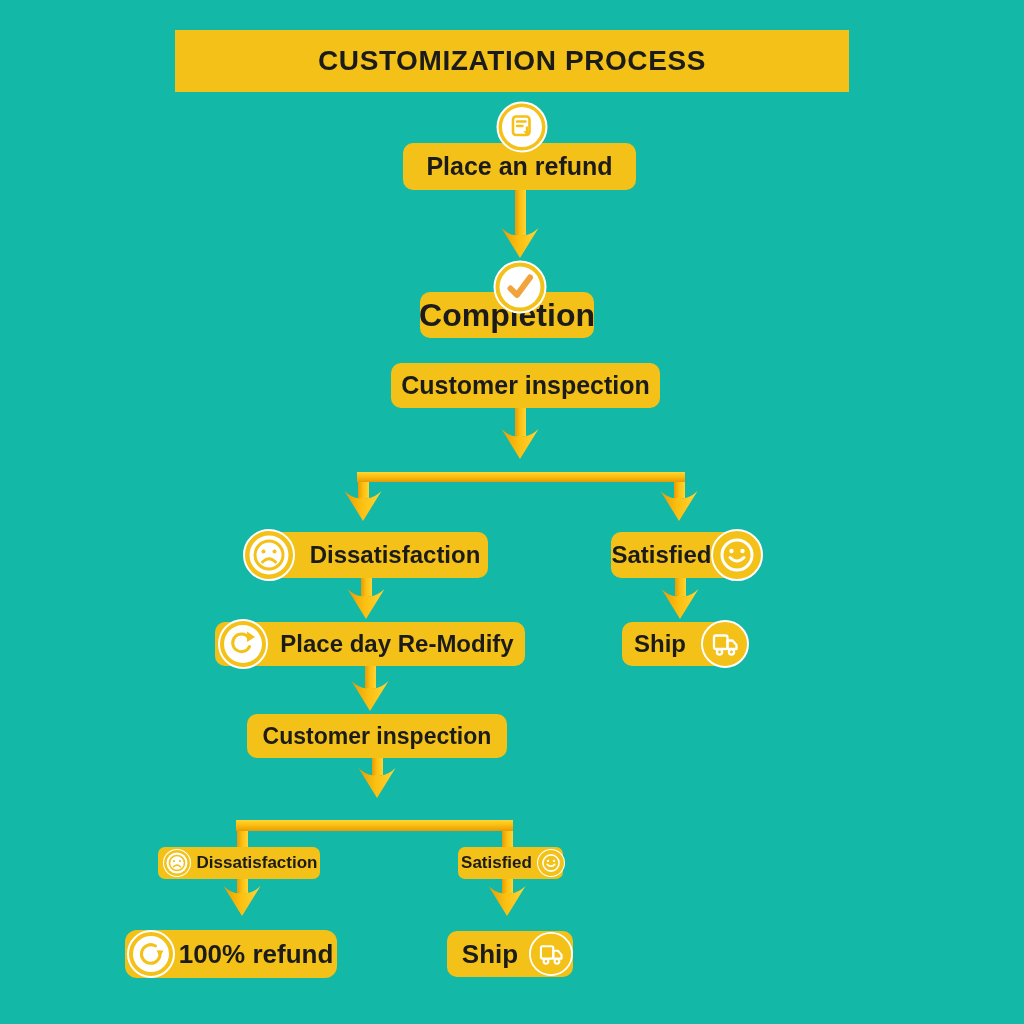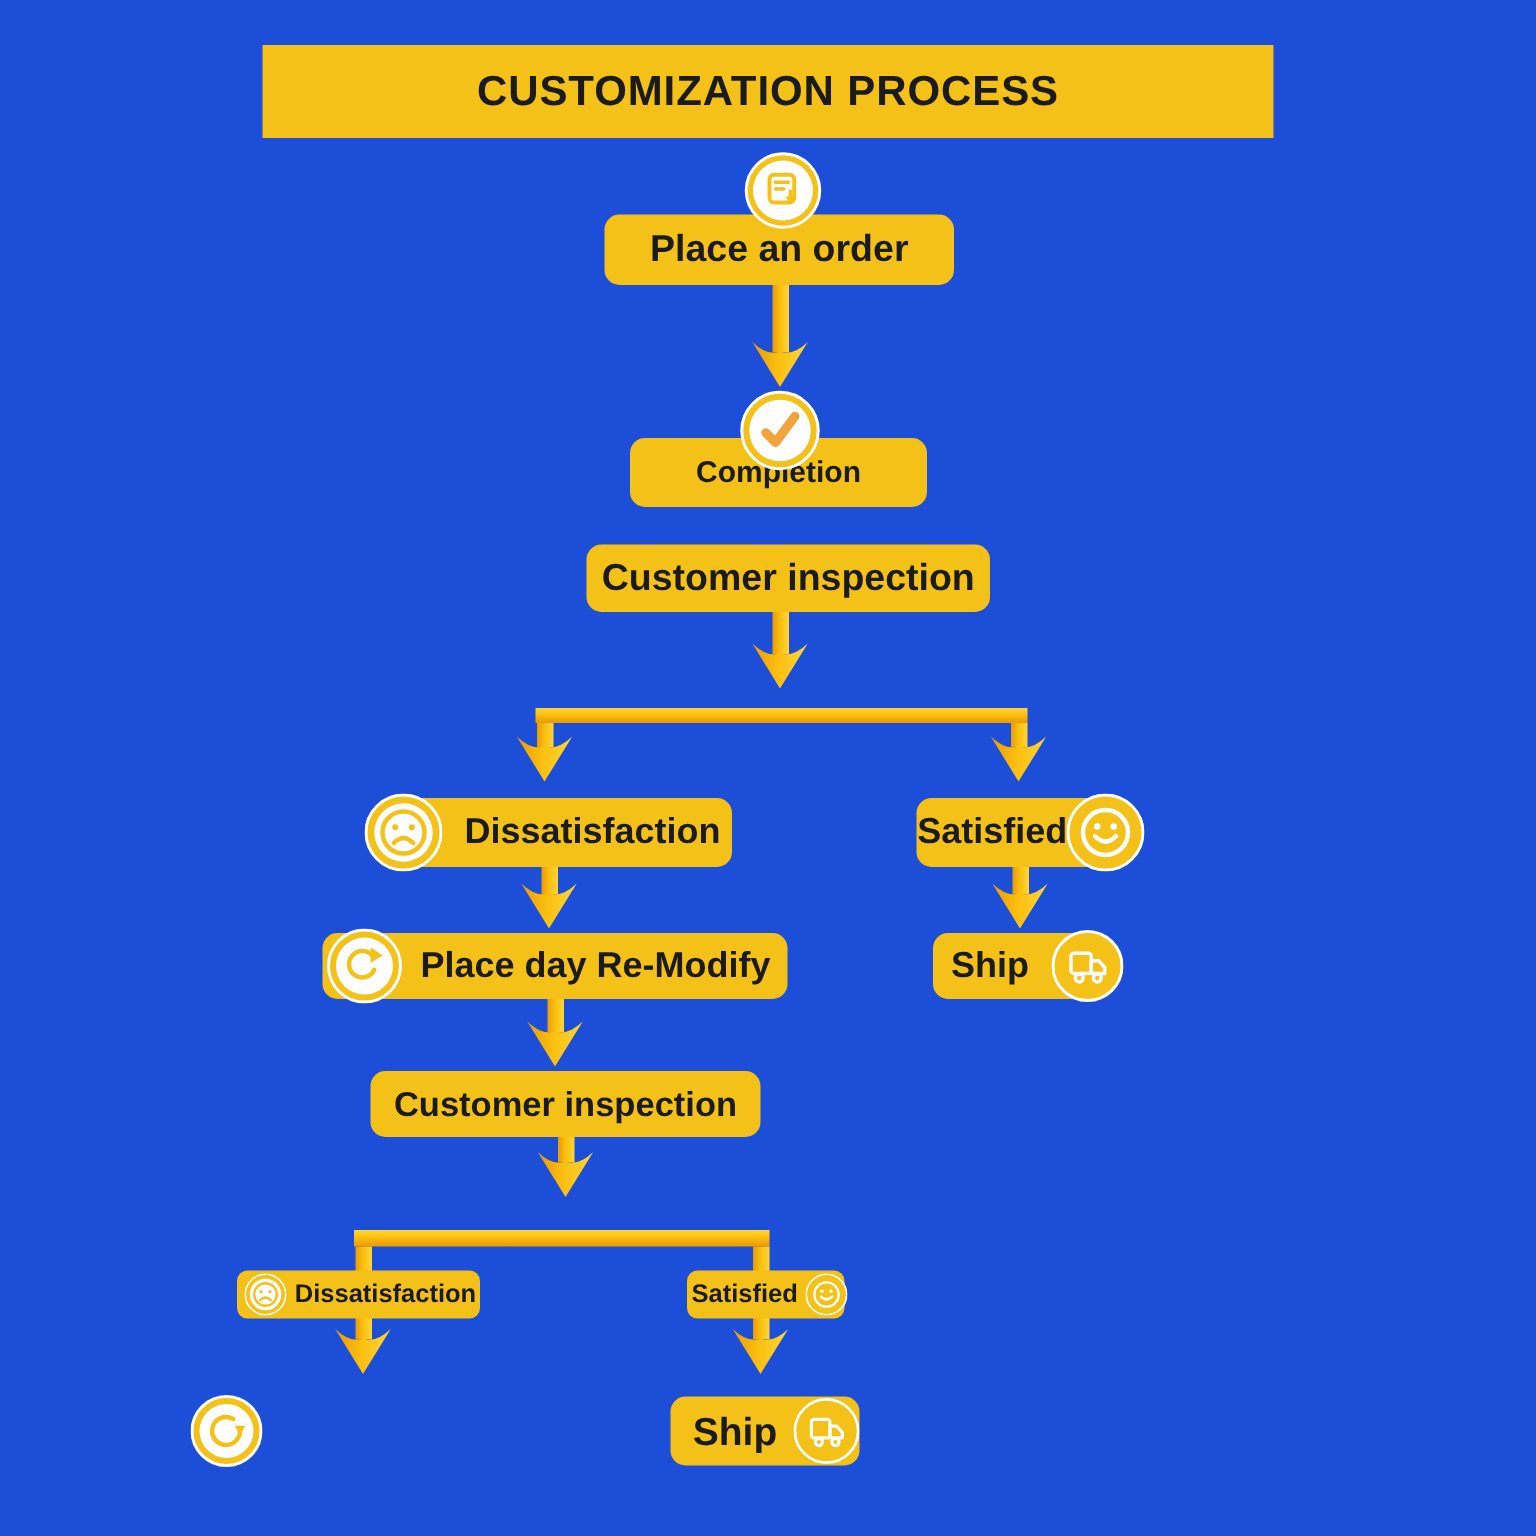--- a/index.html
+++ b/index.html
@@ -1,17 +1,17 @@
 <!DOCTYPE html>
 <html style="--gold: #F3C117; --arrow-dark: #E99A04; --arrow-mid: #FBBF10; --arrow-light: #FFD535; --check-orange: #F2A43C; --text-dark: #1B1B1B; --white: #FFFFFF;"><head>
 <meta charset="utf-8">
 <style>
   html,body{margin:0;padding:0;background:#ffffff;}
   .page{
-    position:relative;width:1024px;height:1024px;background:#1d4ed8;
+    position:relative;width:1024px;height:1024px;background:#14b8a6;
     font-family:"Liberation Sans",sans-serif;overflow:hidden;
   }
   .banner{
     position:absolute;left:175px;top:30px;width:674px;height:62px;
     background:var(--gold,#F3C117);display:flex;align-items:center;justify-content:center;
   }
   .banner h1{
     margin:0;font-size:28px;font-weight:bold;color:var(--text-dark,#1B1B1B);
     letter-spacing:.6px;
   }
@@ -118,24 +118,24 @@
     </svg>
   </div>
   <div class="arrow" style="left:485px;top:831px">
     <div class="shaft" style="height:62px"></div>
     <svg class="head" width="44" height="31" viewBox="0 0 44 31">
       <path d="M22 31 L3.5 1 Q13.5 10.5 22 7.5 Q30.5 10.5 40.5 1 Z" fill="url(#agrad)"></path>
     </svg>
   </div>
 
   <div class="node" style="left:403px;top:143px;width:233px;height:47px;font-size:25px">
-    <span>Place an order</span>
-  </div>
-
-  <div class="node" style="left:420px;top:292px;width:198px;height:46px;font-size:20px">
+    <span>Place an refund</span>
+  </div>
+
+  <div class="node" style="left:420px;top:292px;width:174px;height:46px;font-size:32px">
     <span>Completion</span>
   </div>
 
   <div class="node" style="left:391px;top:363px;width:269px;height:45px;font-size:25px">
     <span>Customer inspection</span>
   </div>
 
   <div class="node" style="left:250px;top:532px;width:238px;height:46px;font-size:24px;padding-left:52px">
     <span>Dissatisfaction</span>
   </div>
@@ -157,20 +157,23 @@
   </div>
 
   <div class="node small" style="left:158px;top:847px;width:162px;height:32px;font-size:17px;padding-left:36px">
     <span>Dissatisfaction</span>
   </div>
 
   <div class="node small" style="left:458px;top:847px;width:105px;height:32px;font-size:17px;padding-right:28px">
     <span>Satisfied</span>
   </div>
 
+  <div class="node" style="left:125px;top:930px;width:212px;height:48px;font-size:26px;padding-left:50px;border-radius:12px">
+    <span>100% refund</span>
+  </div>
 
   <div class="node" style="left:447px;top:931px;width:126px;height:46px;font-size:26px;padding-right:40px">
     <span>Ship</span>
   </div>
 
   <span class="disc" style="left:496px;top:101px;width:52px;height:52px">
     <svg viewBox="0 0 52 52">
       <circle cx="26" cy="26" r="24.5" fill="var(--gold,#F3C117)" stroke="#fff" stroke-width="2"></circle>
       <circle cx="26" cy="26" r="20" fill="#fff"></circle>
       <rect x="17" y="15.5" width="16.5" height="18.5" rx="3" fill="none" stroke="var(--gold,#F3C117)" stroke-width="2.6"></rect>

